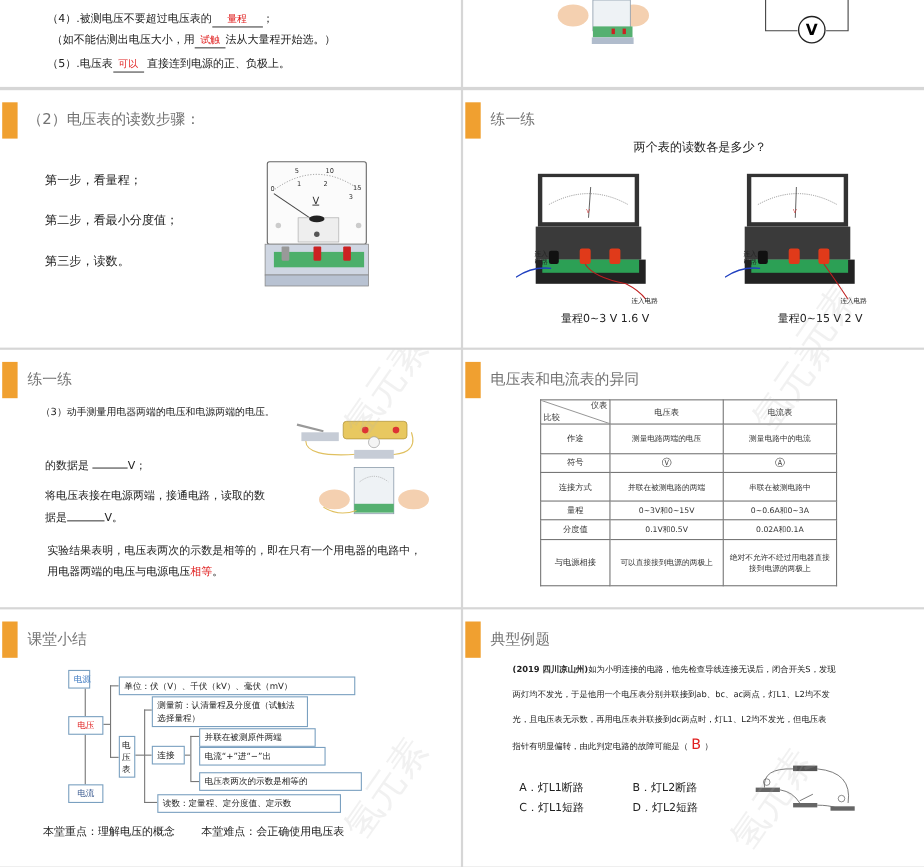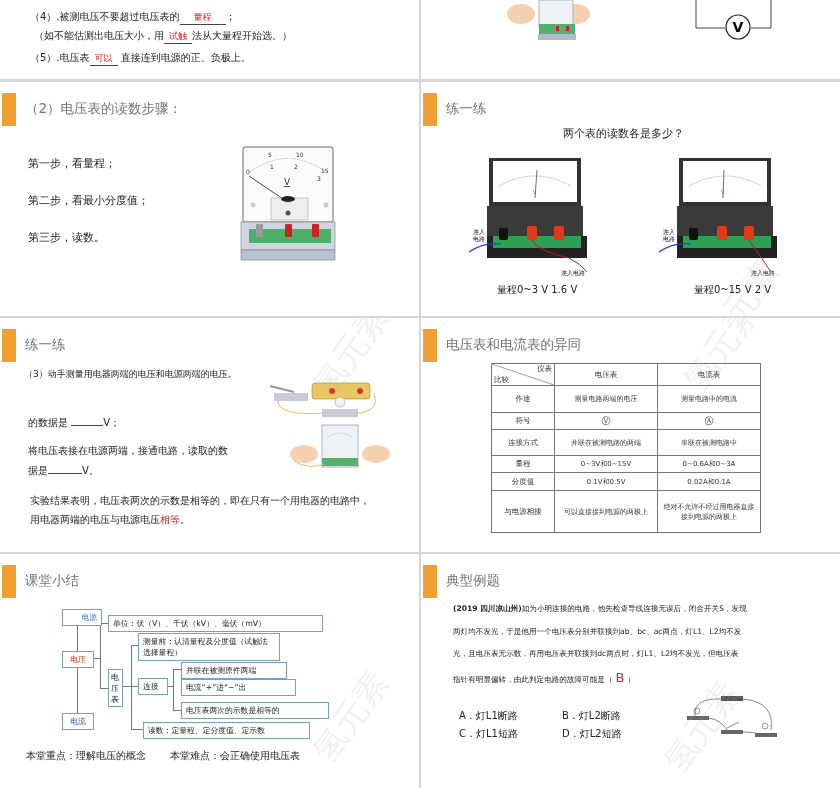--- a/index.html
+++ b/index.html
@@ -9,21 +9,21 @@
   .s-top-l { left: 0; top: 0; width: 419px; height: 79px; }
   .s-top-r { left: 421px; top: 0; width: 419px; height: 79px; }
   .s1 { left: 0; top: 82px; width: 419px; height: 234px; }
   .s2 { left: 421px; top: 82px; width: 419px; height: 234px; }
   .s3 { left: 0; top: 318px; width: 419px; height: 234px; }
   .s4 { left: 421px; top: 318px; width: 419px; height: 234px; }
   .s5 { left: 0; top: 554px; width: 419px; height: 234px; }
   .s6 { left: 421px; top: 554px; width: 419px; height: 234px; }
   .bar { position: absolute; left: 2px; top: 11px; width: 14px; height: 33px; background: #f0a030; }
   .title { position: absolute; left: 25px; top: 18px; font-size: 13.5px; color: #737373; font-weight: normal; }
-  .txt { position: absolute; font-size: 10px; color: #222; white-space: nowrap; }
+  .txt { position: absolute; font-size: 10px; color: #222; white-space: nowrap; margin-left: 13px; }
   .red { color: #e02020; }
   .blank { display: inline-block; border-bottom: 1px solid #444; text-align: center; }
   .blank .red { font-size: 9px; }
   .wm { position: absolute; color: rgba(180,180,180,0.18); font-size: 34px; transform: rotate(-55deg); pointer-events: none; white-space: nowrap; }
   
   table.cmp { position: absolute; left: 70px; top: 45px; border-collapse: collapse; font-size: 7.5px; color: #333; }
   table.cmp td { border: 1px solid #777; text-align: center; vertical-align: middle; padding: 1px 3px; font-family: "DejaVu Serif", serif; }
   table.cmp td.sans { font-family: "DejaVu Sans", sans-serif; font-size: 7px; }
   .diag { position: relative; width: 62px; height: 21px; }
   
@@ -242,21 +242,21 @@
     <div class="mm-line" style="left:100px;top:134px;width:8px;height:1px;"></div>
     <div class="mm-line" style="left:122px;top:132px;width:16px;height:1px;"></div>
     <div class="mm-line" style="left:131px;top:91px;width:1px;height:85px;"></div>
     <div class="mm-line" style="left:131px;top:91px;width:8px;height:1px;"></div>
     <div class="mm-line" style="left:131px;top:175px;width:12px;height:1px;"></div>
     <div class="mm-line" style="left:167px;top:132px;width:6px;height:1px;"></div>
     <div class="mm-line" style="left:173px;top:115px;width:1px;height:41px;"></div>
     <div class="mm-line" style="left:173px;top:115px;width:8px;height:1px;"></div>
     <div class="mm-line" style="left:173px;top:156px;width:8px;height:1px;"></div>
 
-    <div class="mm-box" style="left:62px;top:55px;width:40px;color:#3a78c0;text-align:right;">电源</div>
+    <div class="mm-box" style="left:62px;top:55px;width:20px;color:#3a78c0;text-align:right;">电源</div>
     <div class="mm-box" style="left:62px;top:97px;width:32px;color:#e02020;text-align:center;">电压</div>
     <div class="mm-box" style="left:62px;top:159px;width:32px;color:#3a5a90;text-align:center;">电流</div>
     <div class="mm-box" style="left:108px;top:61px;width:215px;">单位：伏（V）、千伏（kV）、毫伏（mV）</div>
     <div class="mm-box" style="left:108px;top:115px;width:15px;white-space:normal;line-height:11px;padding:2px 2px;height:38px;">电压表</div>
     <div class="mm-box" style="left:138px;top:79px;width:142px;white-space:normal;line-height:11px;">测量前：认清量程及分度值（试触法选择量程）</div>
     <div class="mm-box" style="left:138px;top:124px;width:30px;">连接</div>
     <div class="mm-box" style="left:181px;top:108px;width:106px;">并联在被测原件两端</div>
     <div class="mm-box" style="left:181px;top:125px;width:115px;">电流“+”进“−”出</div>
     <div class="mm-box" style="left:181px;top:148px;width:148px;">电压表两次的示数是相等的</div>
     <div class="mm-box" style="left:143px;top:168px;width:167px;">读数：定量程、定分度值、定示数</div>

